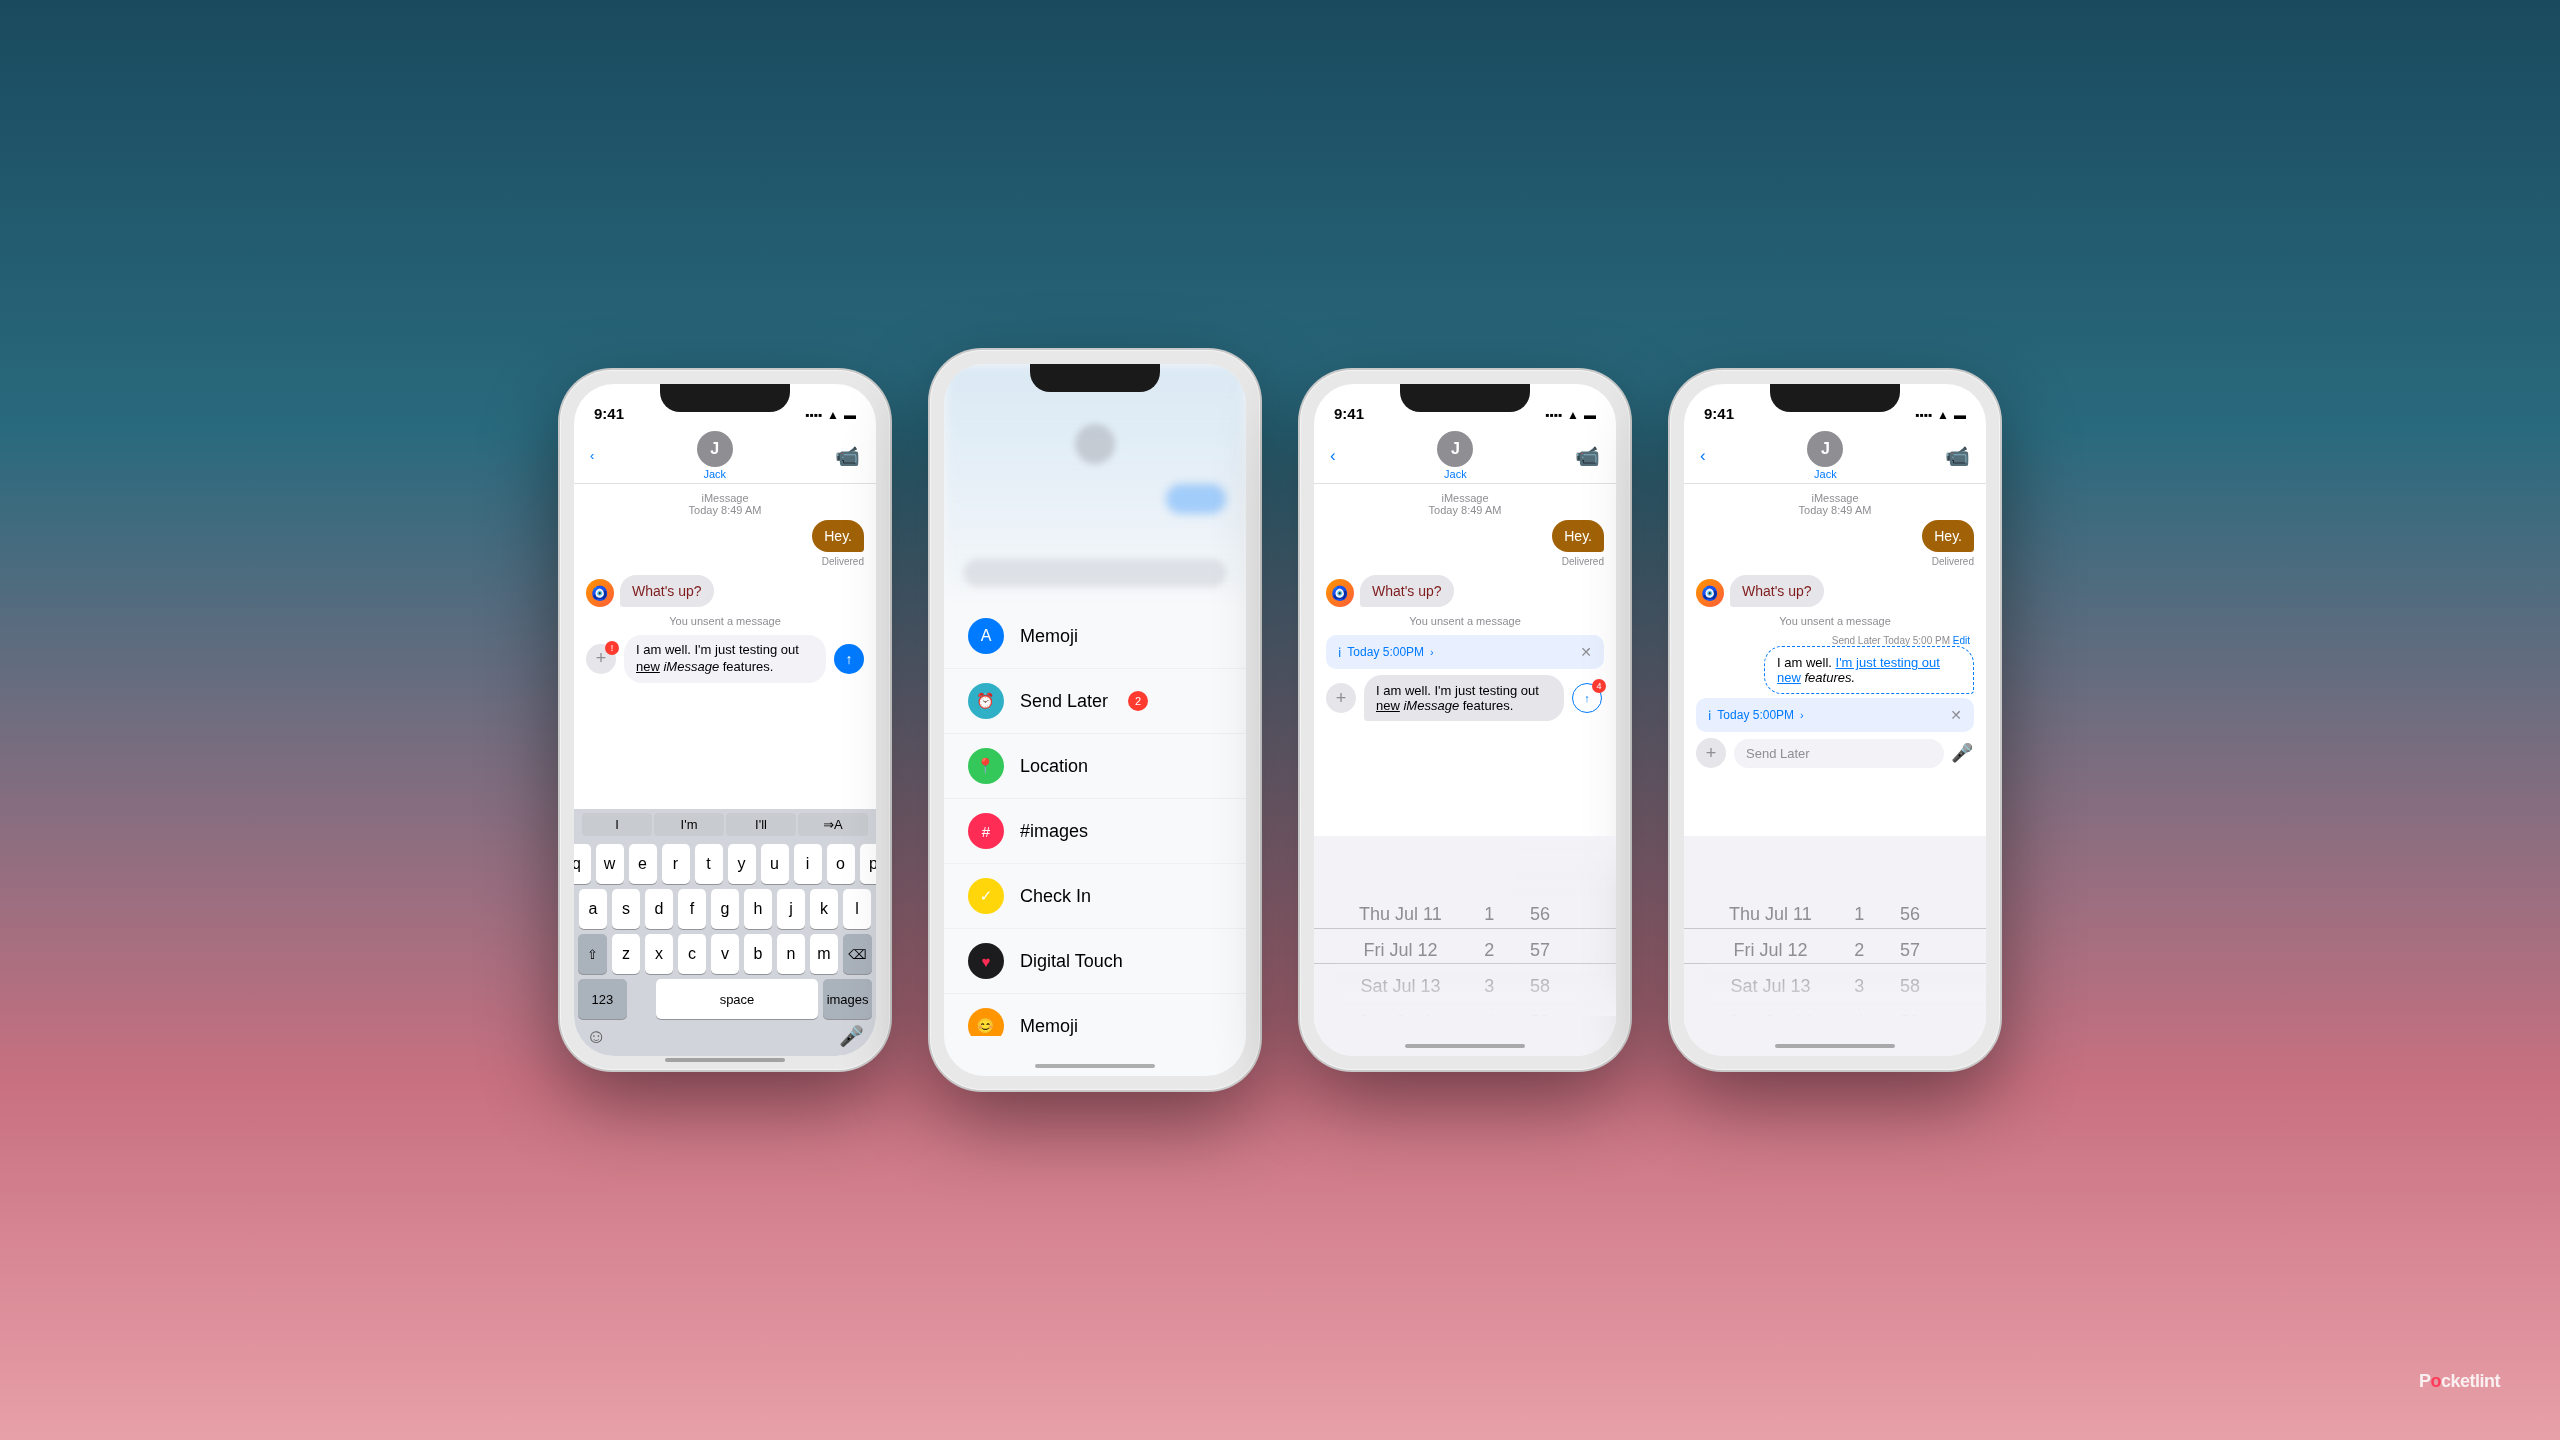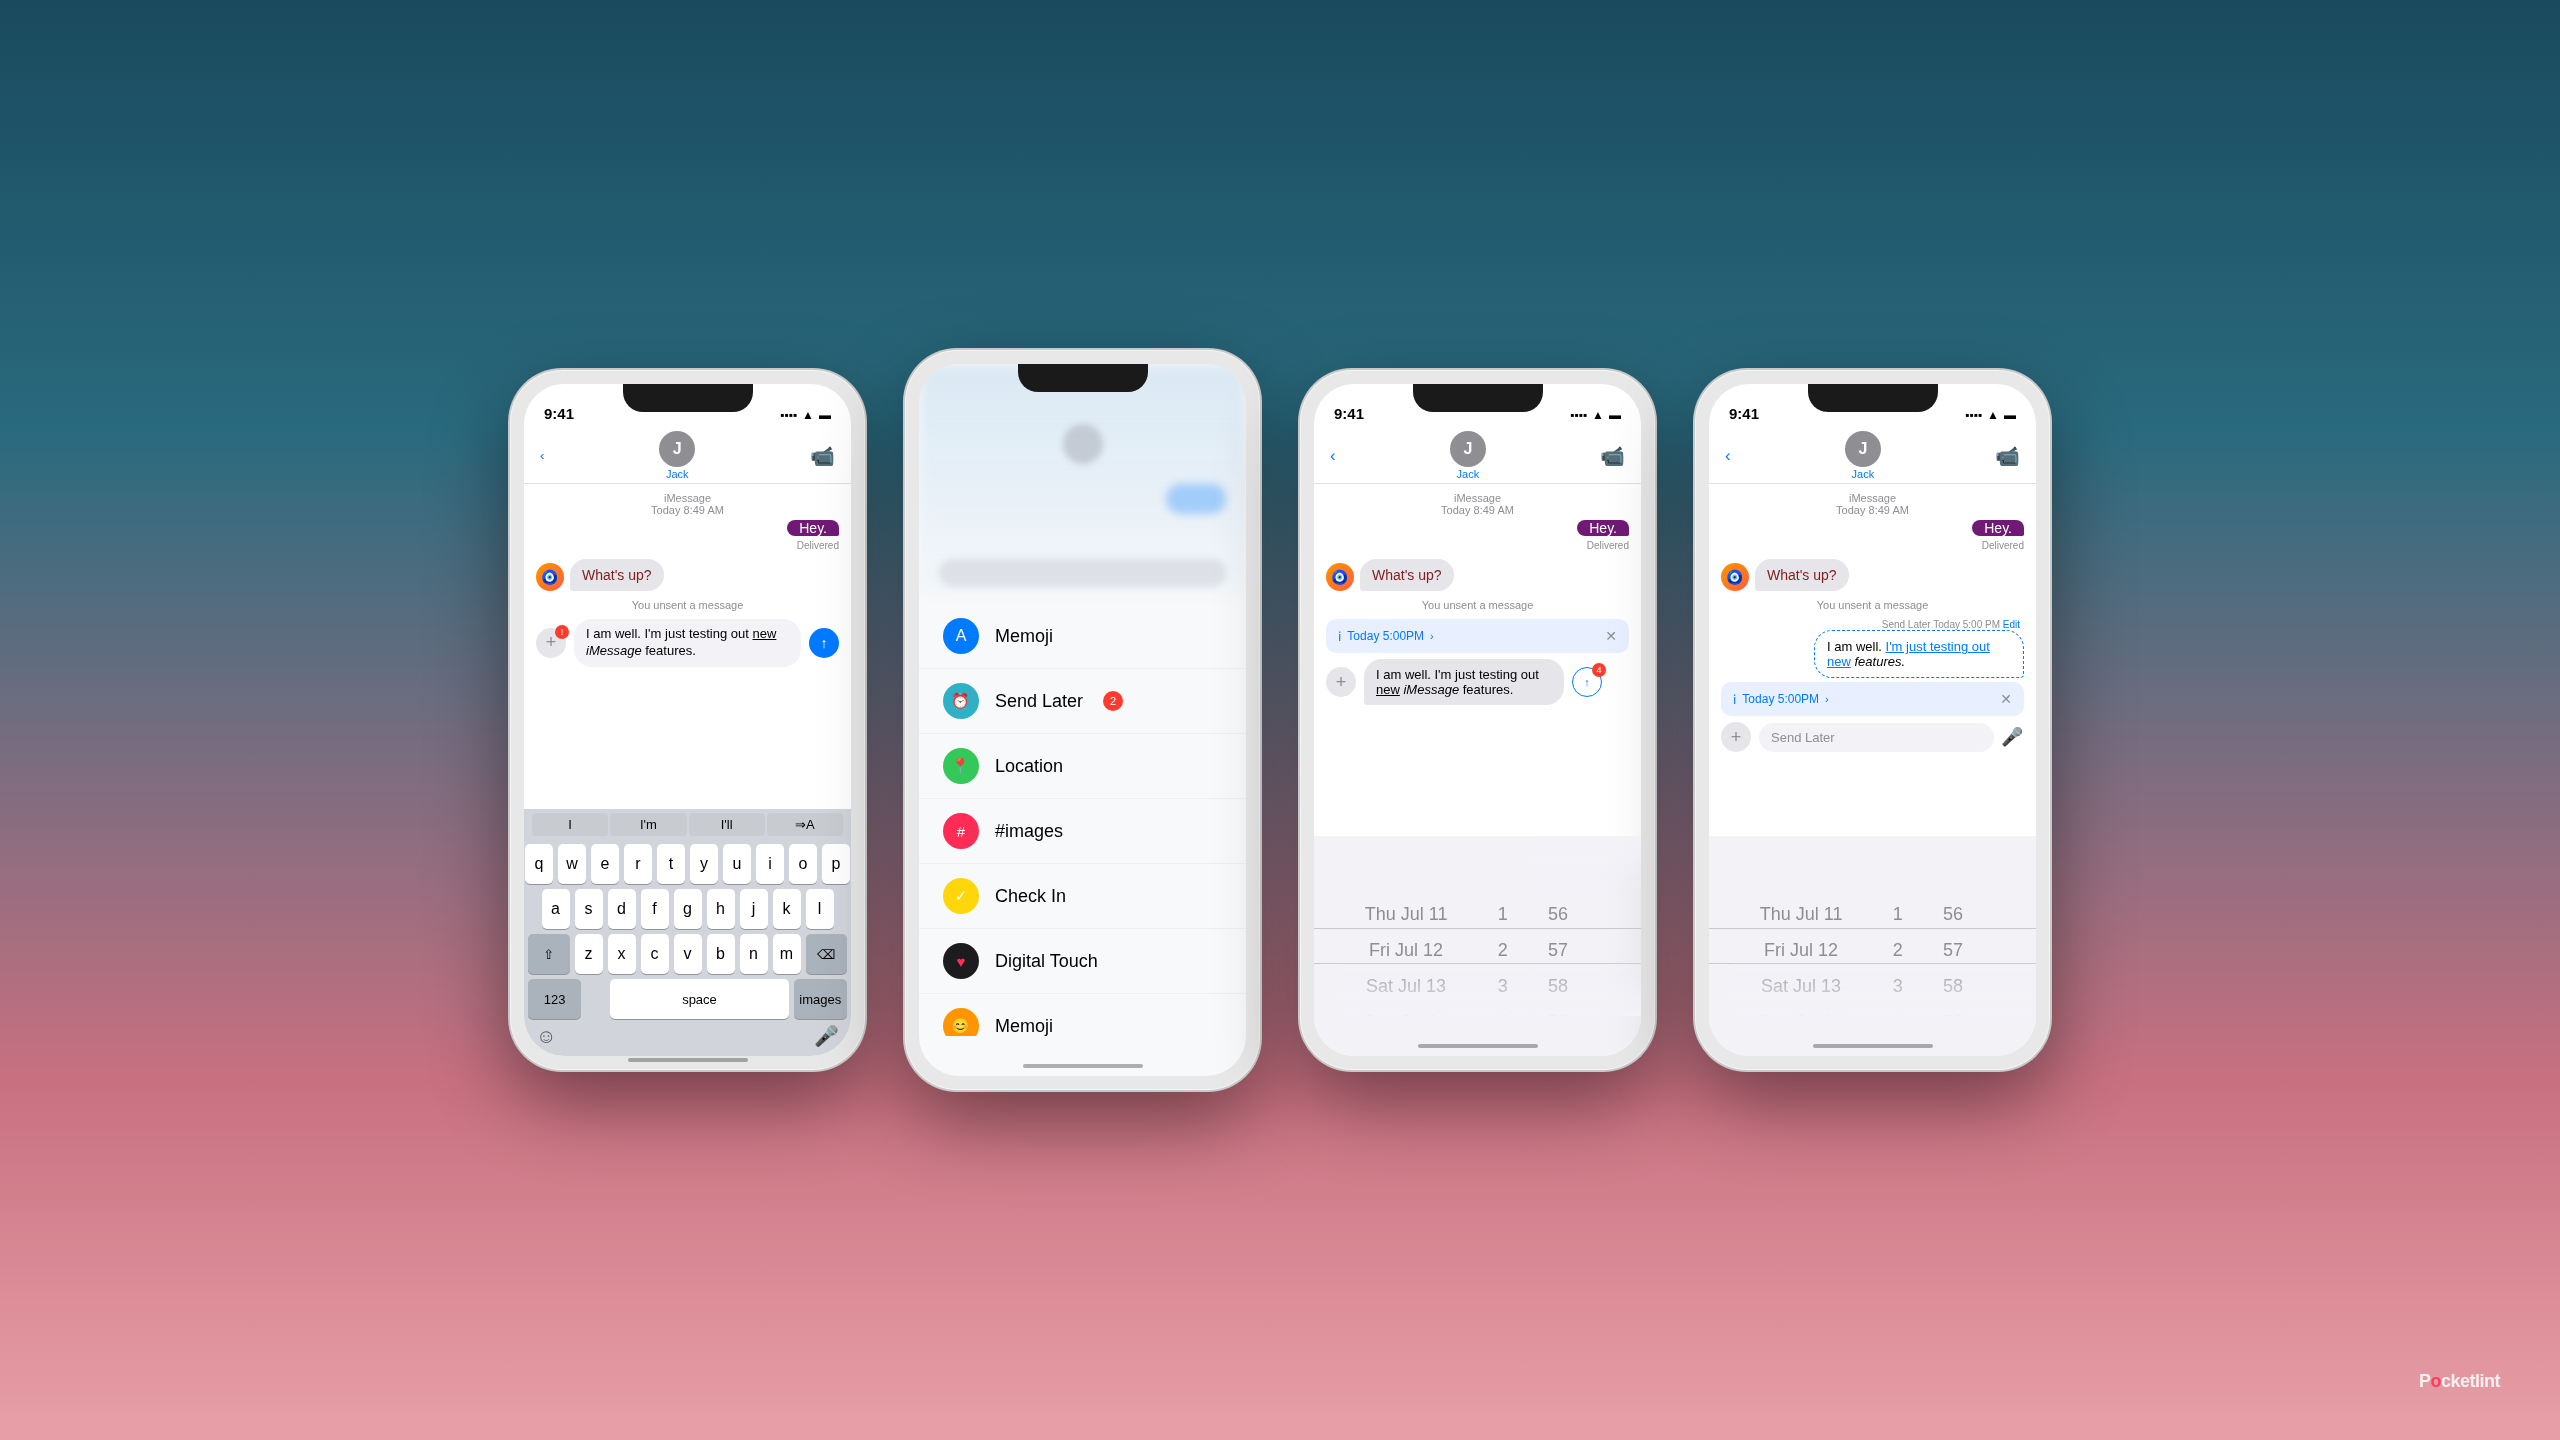--- a/index.html
+++ b/index.html
@@ -17,21 +17,21 @@
 
     .phones-container {
       display: flex;
       gap: 40px;
       align-items: center;
       padding: 60px;
     }
 
     .phone-wrapper {
       position: relative;
-      width: 355px;
+      width: 330px;
       height: 700px;
     }
 
     .phone-frame {
       position: absolute;
       inset: 0;
       background: #e8e8e8;
       border-radius: 52px;
       box-shadow:
         0 0 0 2px #c8c8c8,
@@ -142,24 +142,24 @@
       margin-bottom: 4px;
     }
 
     .message-bubble-right {
       display: flex;
       justify-content: flex-end;
       margin-bottom: 4px;
     }
 
     .bubble-blue {
-      background: #701a75;
+      background: #a16207;
       color: #fff;
       border-radius: 18px 18px 4px 18px;
-      padding: 0 12px;
+      padding: 8px 12px;
       max-width: 200px;
       font-size: 14px;
     }
 
     .delivered-text {
       text-align: right;
       font-size: 10px;
       color: #8e8e93;
       margin-bottom: 8px;
     }

